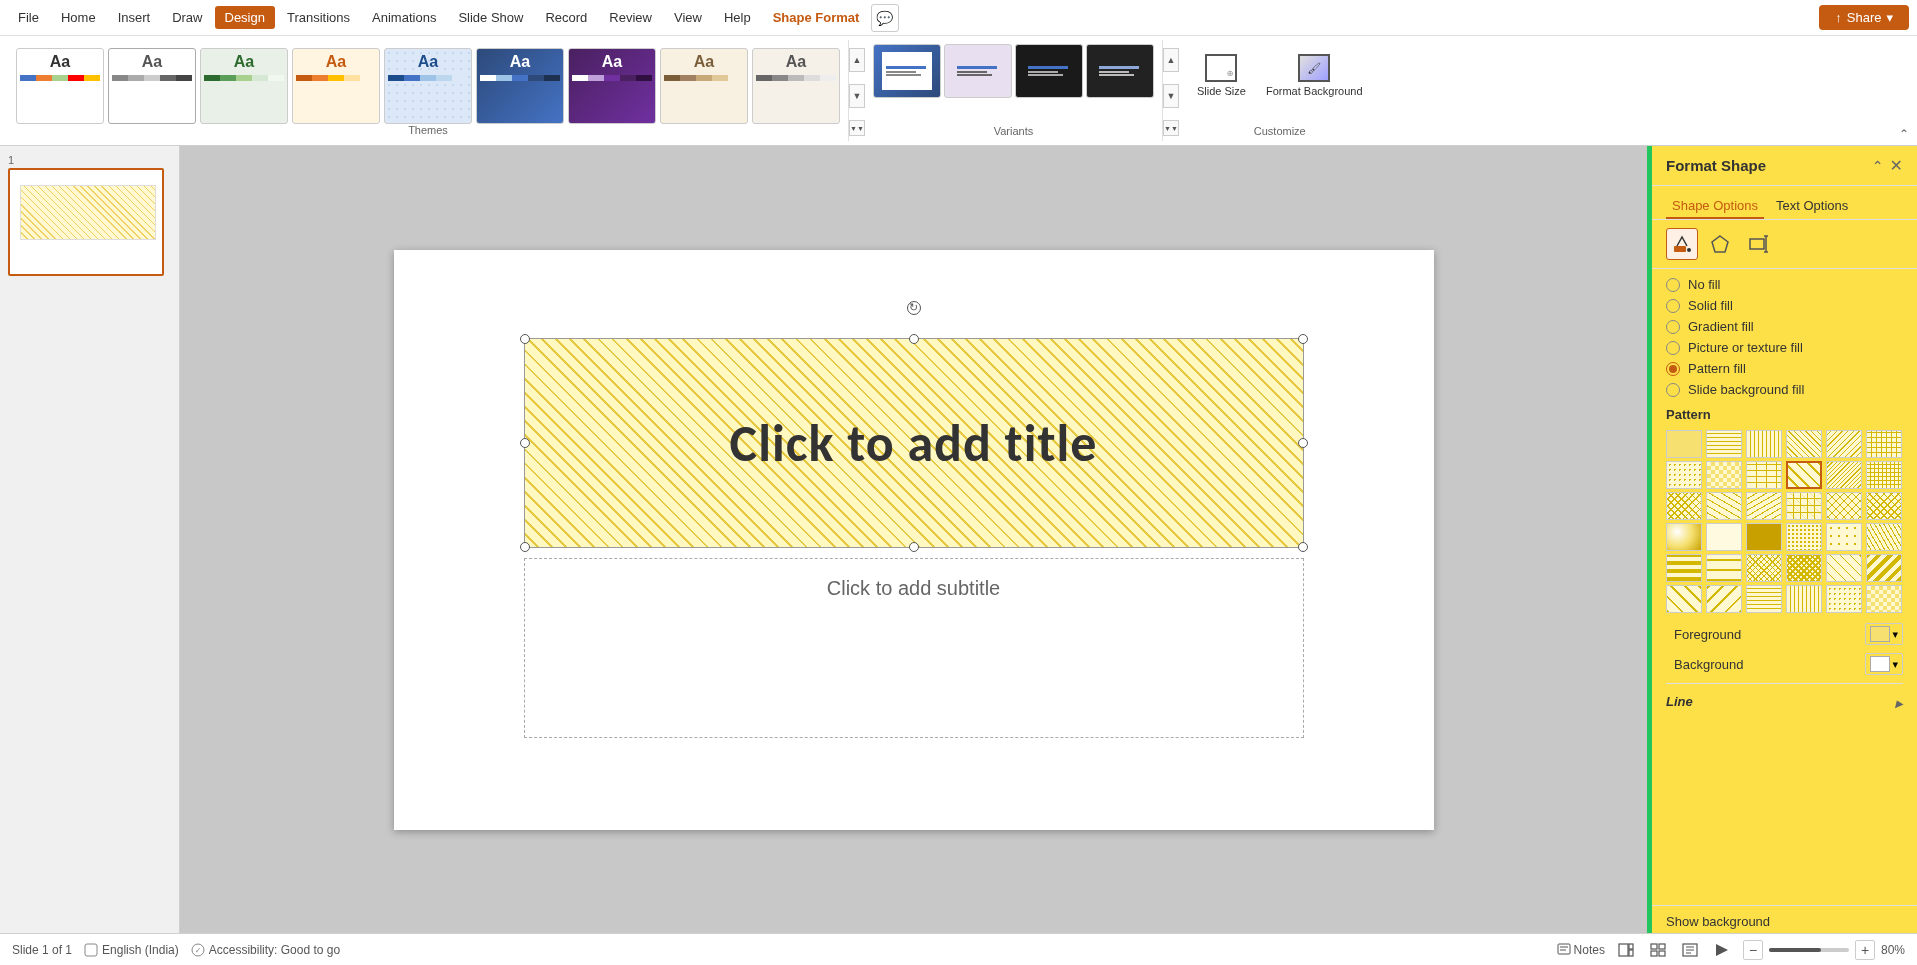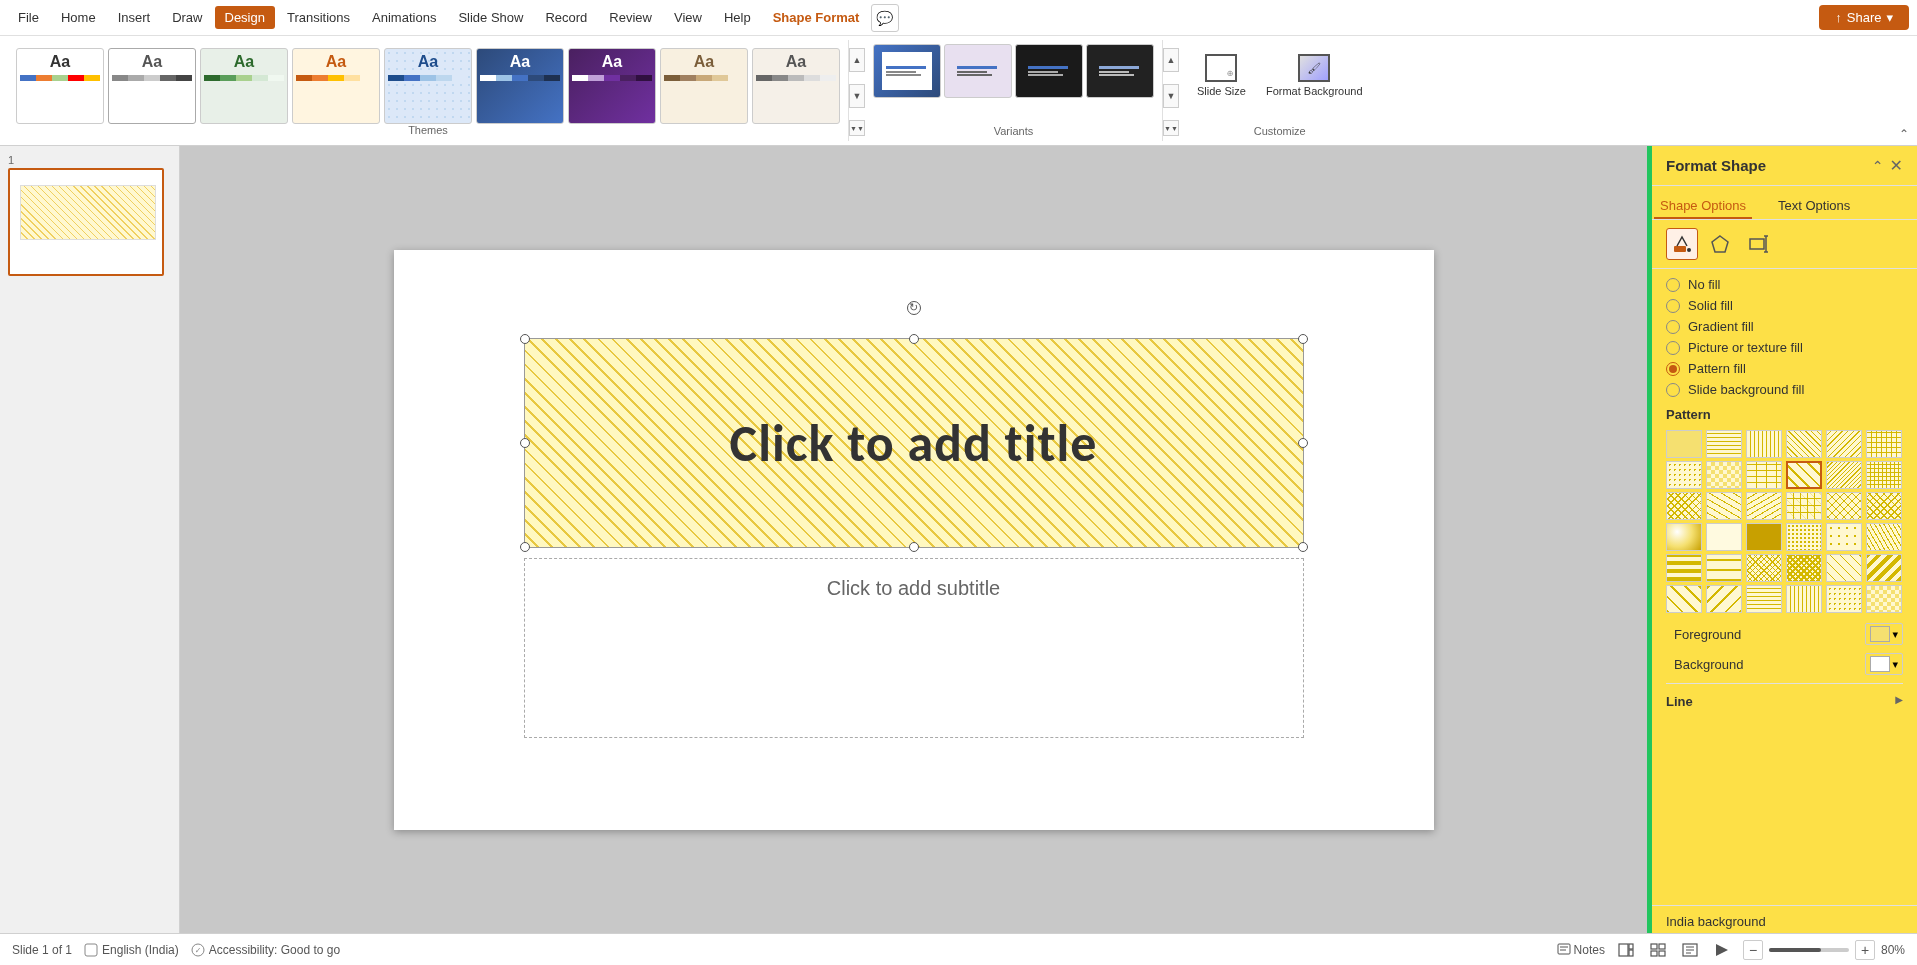--- a/index.html
+++ b/index.html
@@ -286,22 +286,22 @@
       font-weight: 600;
       color: #333;
     }
     .format-panel-close {
       cursor: pointer;
       font-size: 16px;
       color: #666;
     }
     .format-panel-tabs {
       display: flex;
-      padding: 8px 2px 0;
-      gap: 20px;
+      padding: 8px 14px 0;
+      gap: 6px;
       border-bottom: 1px solid #e0e0e0;
     }
     .format-tab {
       font-size: 13px;
       color: #333;
       padding: 4px 6px;
       cursor: pointer;
       border-bottom: 2px solid transparent;
     }
     .format-tab.active { border-bottom-color: #c55a11; color: #c55a11; }
@@ -435,24 +435,25 @@
     }
 
     
     .collapsible-section {
       border-top: 1px solid #e0e0e0;
       margin-top: 8px;
       padding-top: 6px;
     }
     .collapsible-header {
       display: flex;
-      align-items: flex-start;
+      align-items: flex-end;
       justify-content: space-between;
       cursor: pointer;
       padding: 4px 0;
+      font-style: italic;
     }
     .collapsible-title {
       font-size: 13px;
       font-weight: 600;
       color: #333;
     }
 
     
     .status-bar {
       height: 32px;
@@ -853,21 +854,21 @@
 
       <div class="collapsible-section">
         <div class="collapsible-header">
           <span class="collapsible-title">Line</span>
           <span class="expand-collapse">▶</span>
         </div>
       </div>
 
     </div>
 
-    <div class="slide-bg-label">India background</div>
+    <div class="slide-bg-label">Show background</div>
 
   </div>
 
 </div>
 
 <div class="status-bar">
   <span>Slide 1 of 1</span>
   <span style="display:flex; align-items:center; gap:4px;">
     <svg width="14" height="14" viewBox="0 0 14 14">
         <rect x="1" y="1" width="12" height="12" rx="2" fill="none" stroke="#888" stroke-width="1"></rect>

